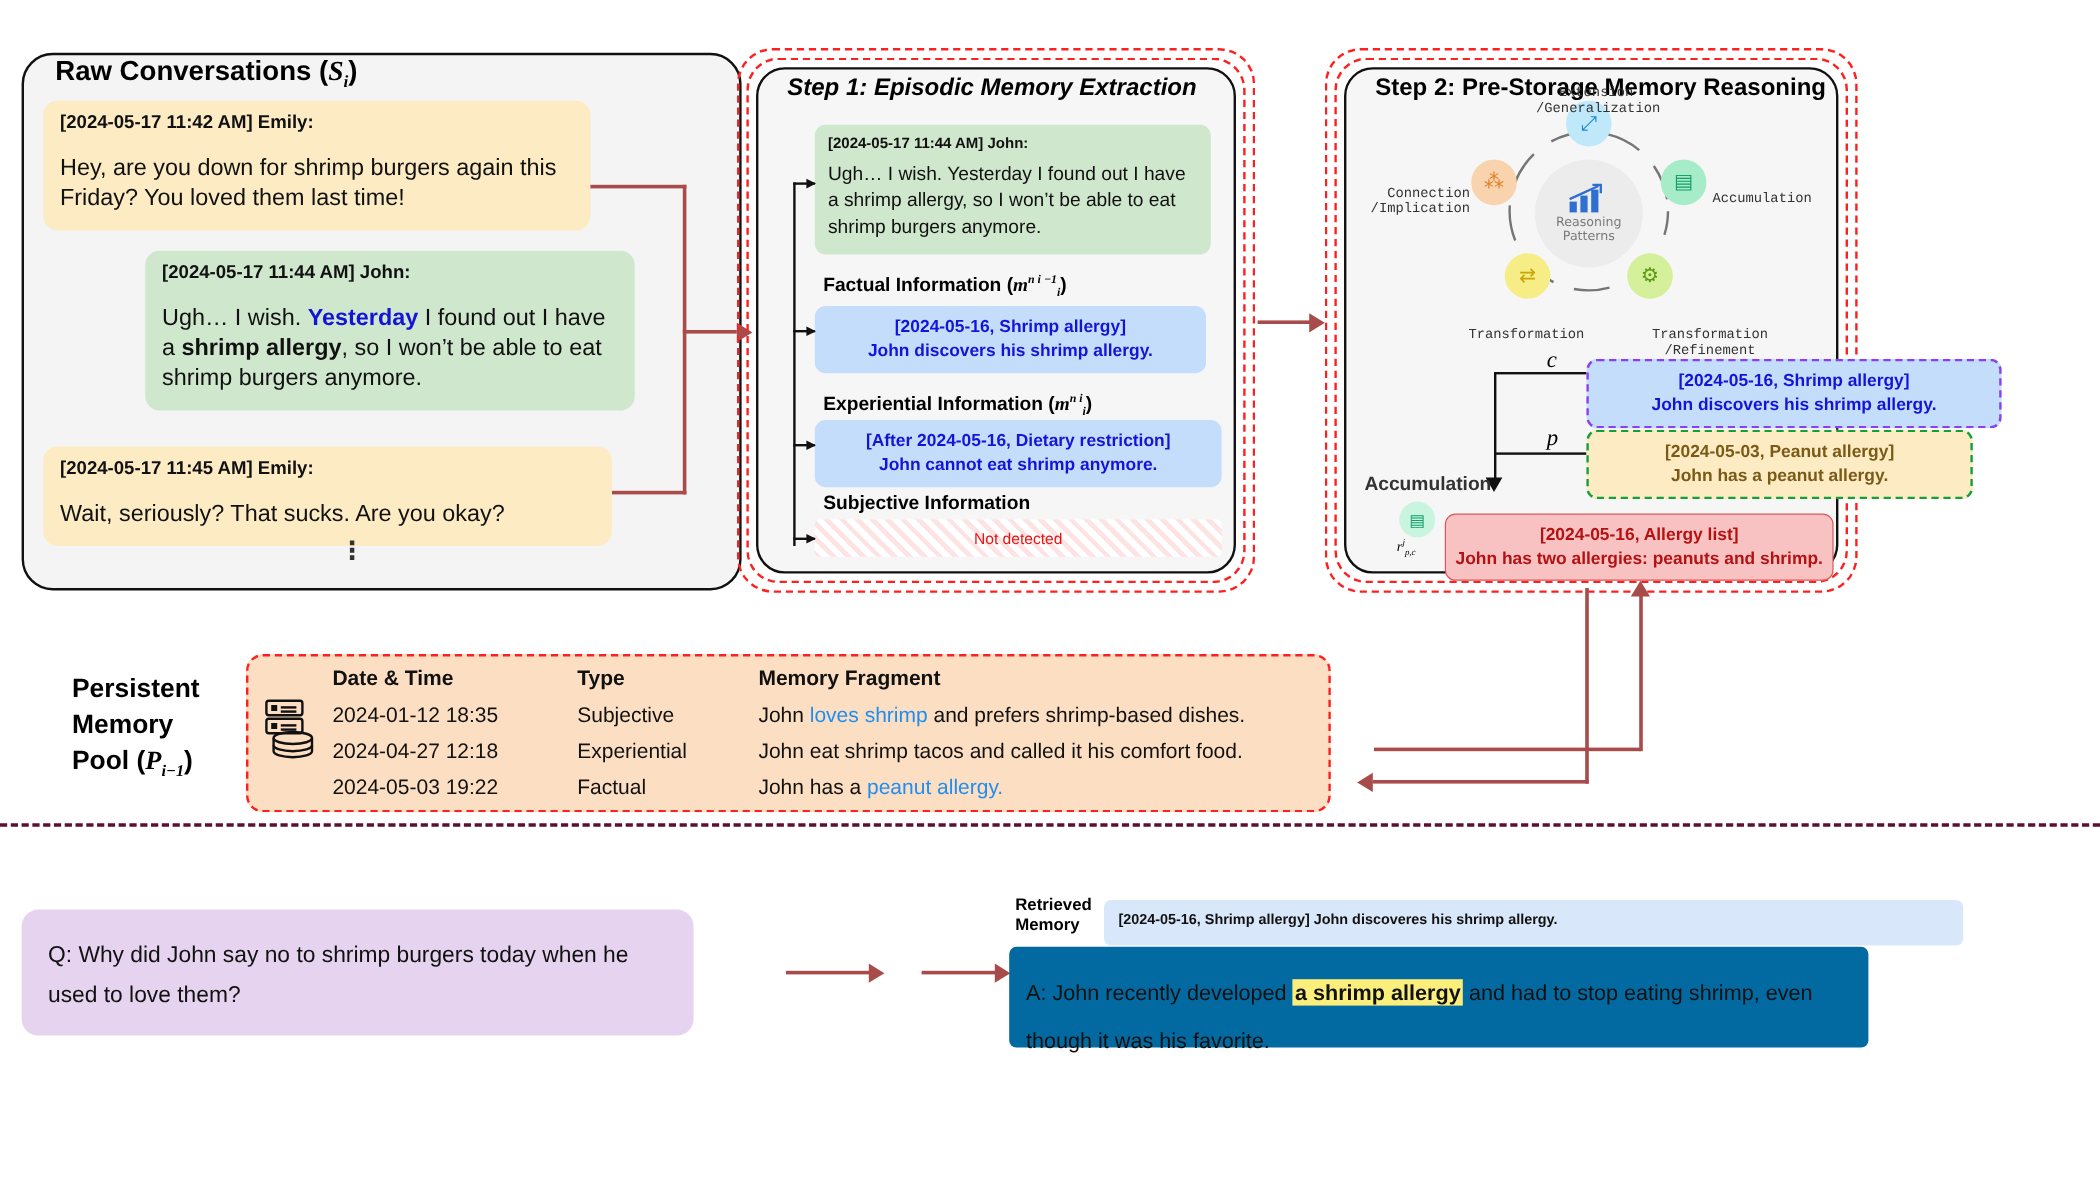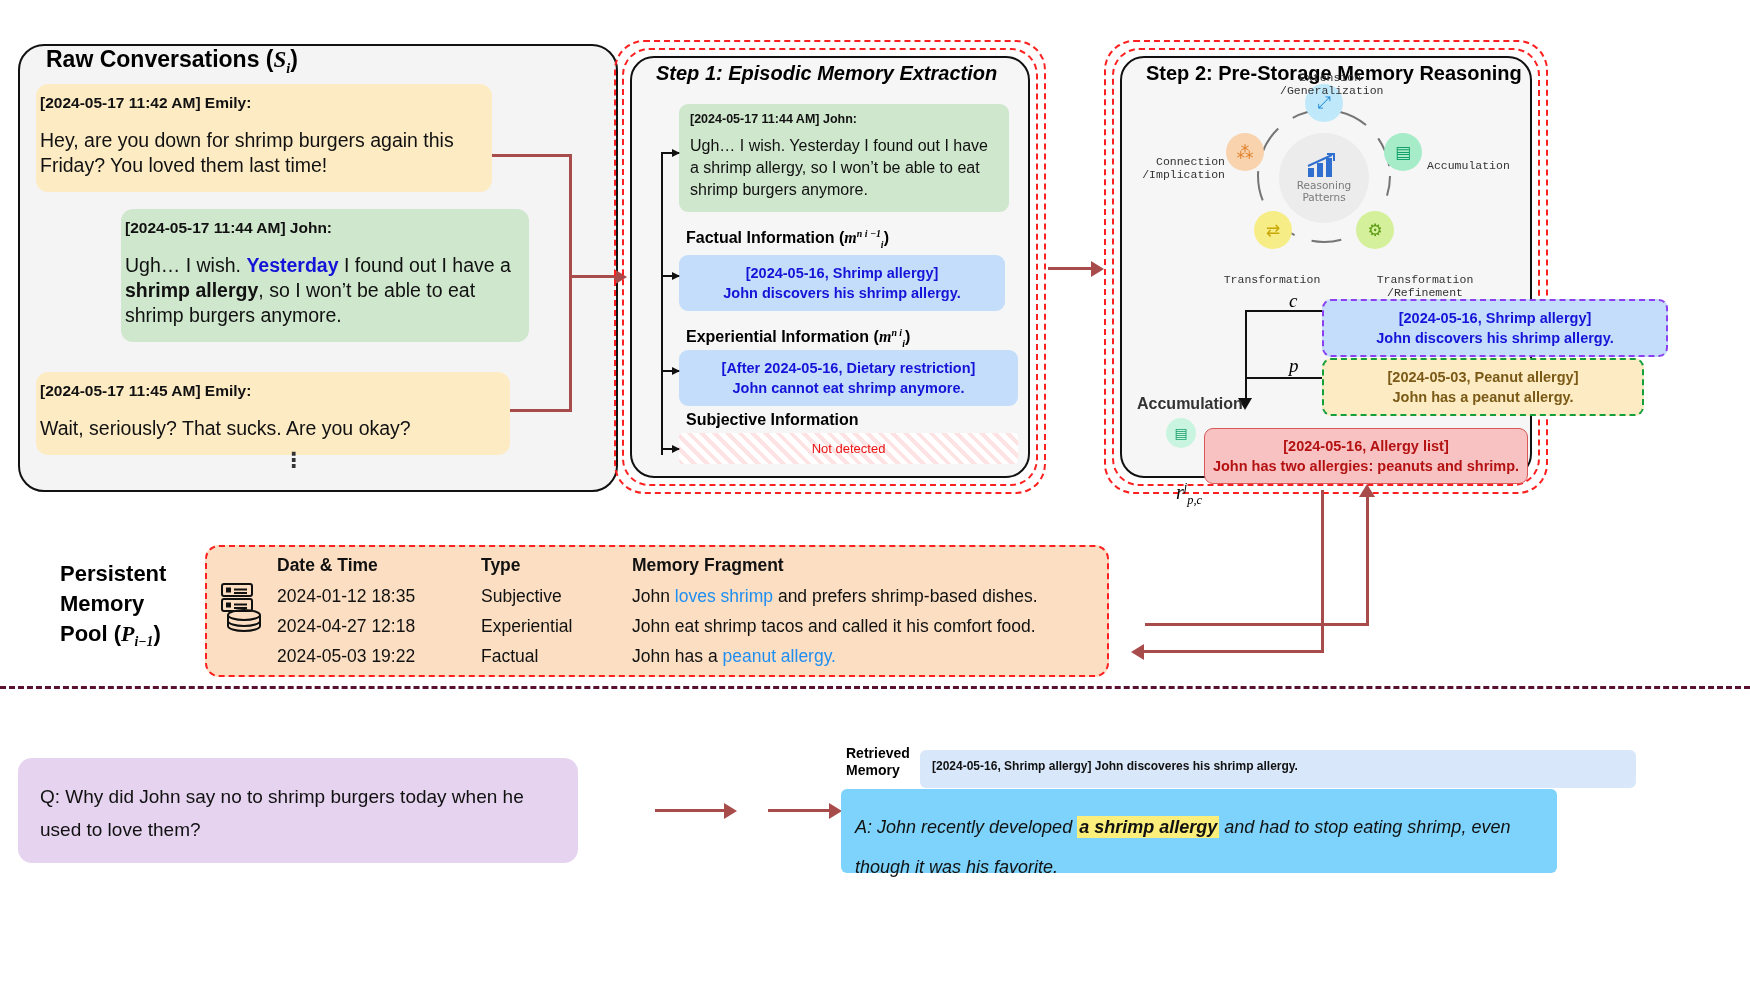--- a/index.html
+++ b/index.html
@@ -11,21 +11,21 @@
   .abs{position:absolute;}
   i.mi{font-family:"Liberation Serif","DejaVu Serif",serif;font-style:italic;}
   sup.mi,sub.mi{font-family:"Liberation Serif","DejaVu Serif",serif;font-style:italic;font-size:.62em;}
 
   
   #raw-card{
     left:18px;top:44px;width:596px;height:444px;
     background:#f4f4f5;border:2px solid #111;border-radius:26px;
   }
   #raw-title{left:46px;top:46px;font-size:23px;font-weight:bold;color:#000;}
-  .bubble{border-radius:12px;padding:10px 14px 14px 4px;box-sizing:border-box;}
+  .bubble{border-radius:12px;padding:10px 14px 14px 14px;box-sizing:border-box;}
   .bubble .who{font-size:15.5px;font-weight:bold;color:#111;margin-bottom:16px;}
   .bubble .msg{font-size:19.5px;color:#111;line-height:25px;}
   .yellow{background:#fdebc4;}
   .green{background:#cfe7cd;}
   #b1{left:36px;top:84px;width:456px;}
   #b2{left:121px;top:209px;width:408px;}
   #b3{left:36px;top:372px;width:474px;}
   .kw-blue{color:#1414d8;font-weight:bold;}
   .kw-bold{font-weight:bold;}
   #raw-dots{left:283px;top:456px;font-size:21px;color:#333;letter-spacing:0;line-height:8px;font-weight:bold;}
@@ -101,21 +101,21 @@
   #lbl-p{left:1289px;top:355px;font-size:19px;}
 
   .dbox{border-radius:9px;text-align:center;font-weight:bold;font-size:14.5px;line-height:20px;
         padding:7px 6px;box-sizing:border-box;}
   #box-c{left:1322px;top:299px;width:346px;background:#c4ddfb;color:#1414d8;border:2.2px dashed #8a3ff0;}
   #box-p{left:1322px;top:358px;width:322px;background:#fdebc4;color:#7a5a16;border:2.2px dashed #13a03a;}
 
   #lbl-accum{left:1137px;top:395px;font-size:16px;font-weight:bold;color:#333;}
   #accum-icon{left:1166px;top:418px;width:30px;height:30px;border-radius:50%;background:#c9f5e0;
      display:flex;align-items:center;justify-content:center;font-size:14px;color:#14a06a;}
-  #lbl-r{left:1164px;top:480px;font-size:20px;margin-left:12px;}
+  #lbl-r{left:1164px;top:447px;font-size:12px;}
   #box-r{left:1204px;top:428px;width:324px;background:#f8c2c2;color:#b41212;border:1.6px solid #d85858;
      border-radius:9px;text-align:center;font-weight:bold;font-size:14.5px;line-height:20px;padding:7px 6px;box-sizing:border-box;}
 
   
   .ra{position:absolute;background:#a84b4b;}
   .rahead{position:absolute;width:0;height:0;}
   .rh-right{border-left:13px solid #a84b4b;border-top:8px solid transparent;border-bottom:8px solid transparent;}
   .rh-left{border-right:13px solid #a84b4b;border-top:8px solid transparent;border-bottom:8px solid transparent;}
   .rh-up{border-bottom:13px solid #a84b4b;border-left:8px solid transparent;border-right:8px solid transparent;}
 
@@ -137,21 +137,21 @@
   
   #divider{left:0px;top:686px;width:1750px;height:0;border-top:3px dashed #5a1030;}
 
   
   #qbox{left:18px;top:758px;width:560px;height:105px;background:#e5d3ef;border-radius:14px;}
   #qbox p{margin:0;padding:22px 22px 0 22px;font-size:19px;color:#111;line-height:33px;}
   #rm-tag{left:846px;top:745px;width:70px;font-size:14px;font-weight:bold;color:#000;line-height:17px;
       background:#fff;}
   #rm-box{left:920px;top:750px;width:716px;height:38px;background:#d9e7fb;border-radius:6px;}
   #rm-box span{display:block;padding:9px 0 0 12px;font-size:12px;font-weight:bold;color:#111;}
-  #abox{left:841px;top:789px;width:716px;height:84px;background:#7dd3fc;border-radius:6px;font-style:italic;}
+  #abox{left:841px;top:789px;width:716px;height:84px;background:#0369a1;border-radius:6px;}
   #abox p{margin:0;padding:18px 14px 0 14px;font-size:18px;color:#111;line-height:40px;}
   .hl{background:#fbee7a;font-weight:bold;padding:1px 2px;}
 </style>
 </head>
 <body>
 
 <div class="abs" id="raw-card"></div>
 <div class="abs" id="raw-title">
   <span>Raw Conversations (</span><i class="mi">S</i><sub class="mi">i</sub><span>)</span>
 </div>

